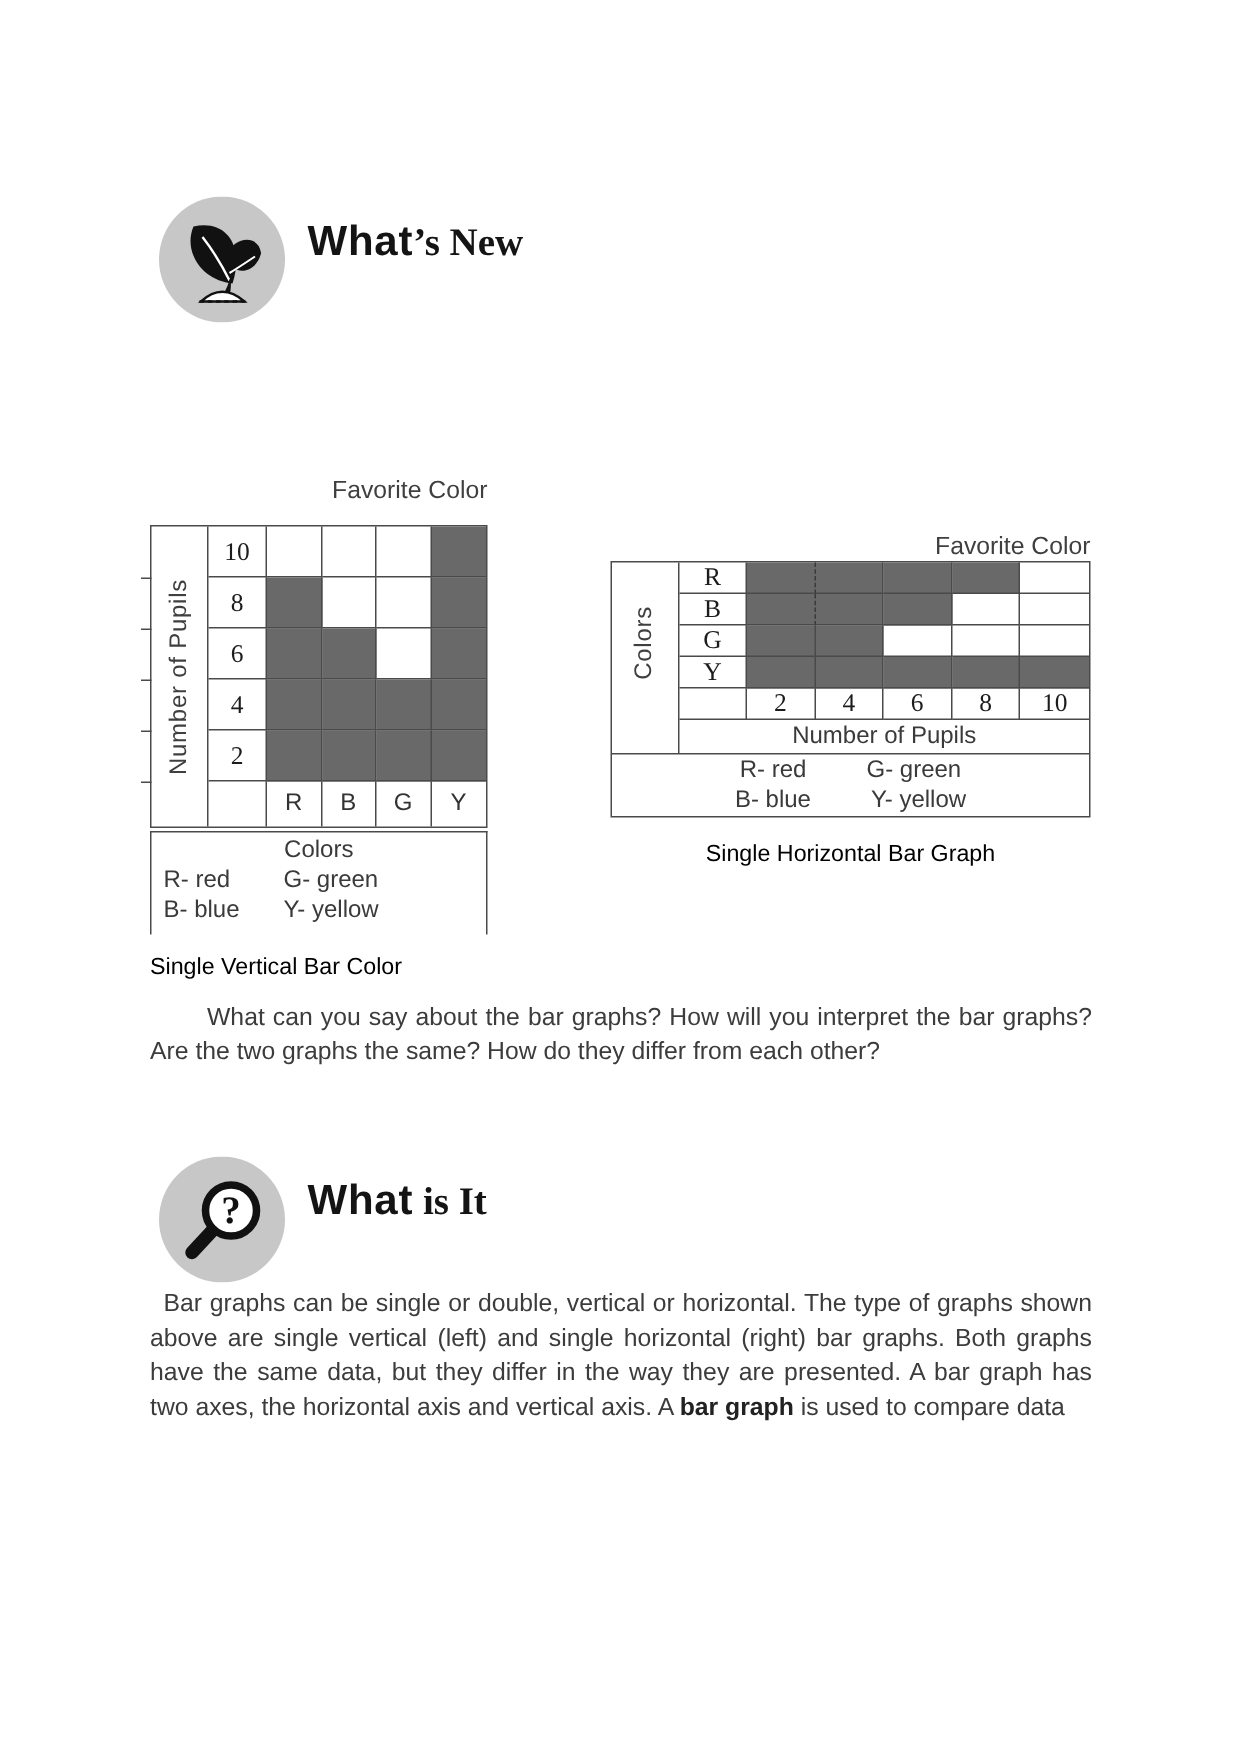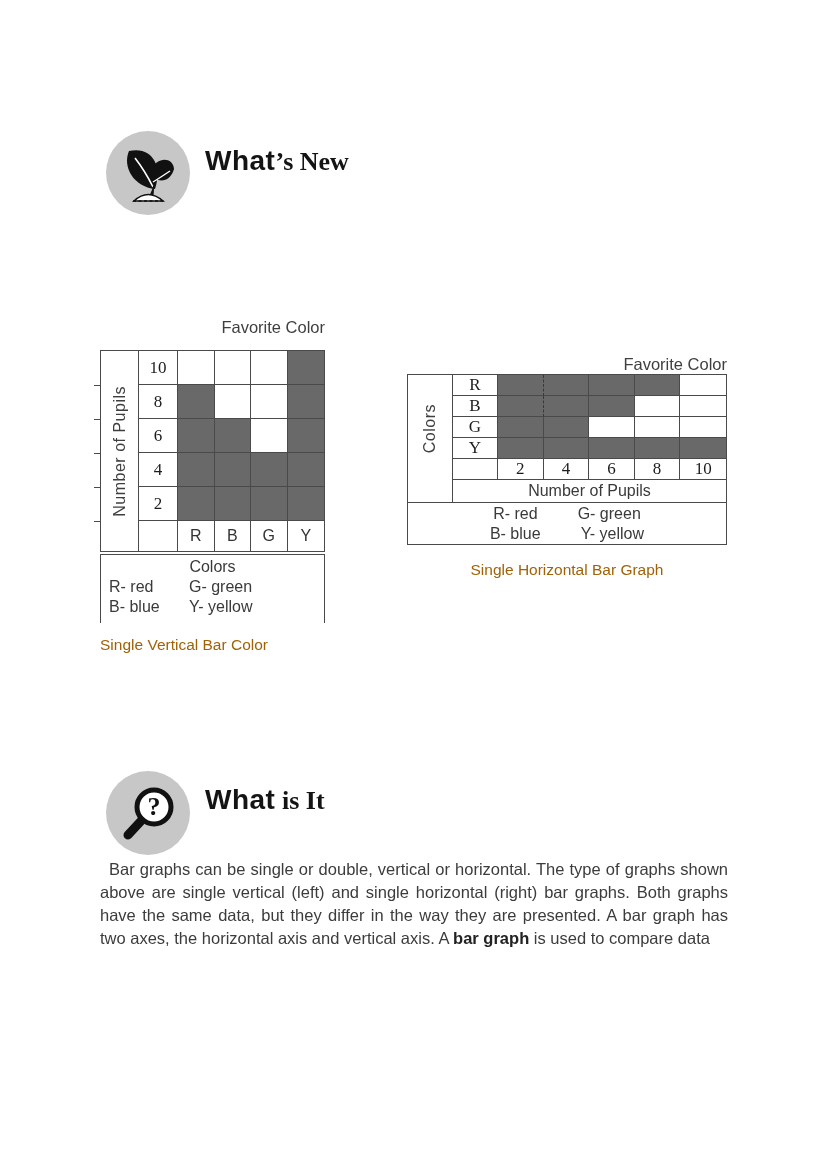--- a/index.html
+++ b/index.html
@@ -21,21 +21,21 @@
   .icon-2 { left:106px; top:771px; }
   
   .para { position:absolute; left:100px; width:628px; font-size:16.5px; line-height:23px; text-align:justify; color:#3c3c3c; }
   .para-1 { top:221px; text-indent:38px; }
   .para-2 { top:667px; text-indent:38px; }
   .para-3 { top:858px; text-indent:9px; }
   .para b { color:#222; }
   
   :root { --bar:#696969; --bd:#4a4a4a; }
   .chart-title { text-align:right; font-size:16.5px; color:#3f3f3f; }
-  .caption { font-size:15.5px; color:#a16207; }
+  .caption { font-size:15.5px; color:#000000; }
   
   .vchart-block { position:absolute; left:100px; top:317px; width:225px; }
   .vchart-block .chart-title { margin-bottom:13px; line-height:20px; }
   .vchart-frame { position:relative; display:flex; width:225px; height:202px; border:1px solid var(--bd); }
   .v-ylabel { width:38px; border-right:1px solid var(--bd); display:flex; align-items:center; justify-content:center; }
   .v-ylabel span { writing-mode:vertical-rl; transform:rotate(180deg); font-size:16px; color:#3f3f3f; white-space:nowrap; letter-spacing:0.5px; }
   .vgrid { flex:1; display:grid; grid-template-columns:39px repeat(4,1fr); grid-template-rows:repeat(5,34px) auto; }
   .vc { border-right:1px solid var(--bd); border-bottom:1px solid var(--bd); display:flex; align-items:center; justify-content:center; }
   .vc:nth-child(5n) { border-right:none; }
   .vc.lr { border-bottom:none; }
@@ -189,20 +189,21 @@
         <div class="hc tick lastcol">10</div>
         <div class="hnop">Number of Pupils</div>
         <div class="hlegend">
           <div class="hleg-line"><div class="hleg-item">R- red</div><div class="hleg-item">G- green</div></div>
           <div class="hleg-line"><div class="hleg-item">B- blue</div><div class="hleg-item">Y- yellow</div></div>
         </div>
       </div>
     <div class="caption hcaption">Single Horizontal Bar Graph</div>
   </div>
 
+  <p class="para para-2">What can you say about the bar graphs? How will you interpret the bar graphs? Are the two graphs the same? How do they differ from each other?</p>
 
   <div class="icon-badge icon-2">
     <svg width="84" height="84" viewBox="0 0 84 84">
       <circle cx="42" cy="42" r="42" fill="#c7c7c7"></circle>
       <circle cx="48" cy="36" r="17" fill="#fff" stroke="#111" stroke-width="5"></circle>
       <text x="48" y="44" text-anchor="middle" font-family="Liberation Serif, DejaVu Serif, serif" font-size="26" font-weight="bold" fill="#111">?</text>
       <path d="M35,50 L22,64" stroke="#111" stroke-width="9" stroke-linecap="round"></path>
     </svg>
   </div>
   <div class="heading heading-2">

